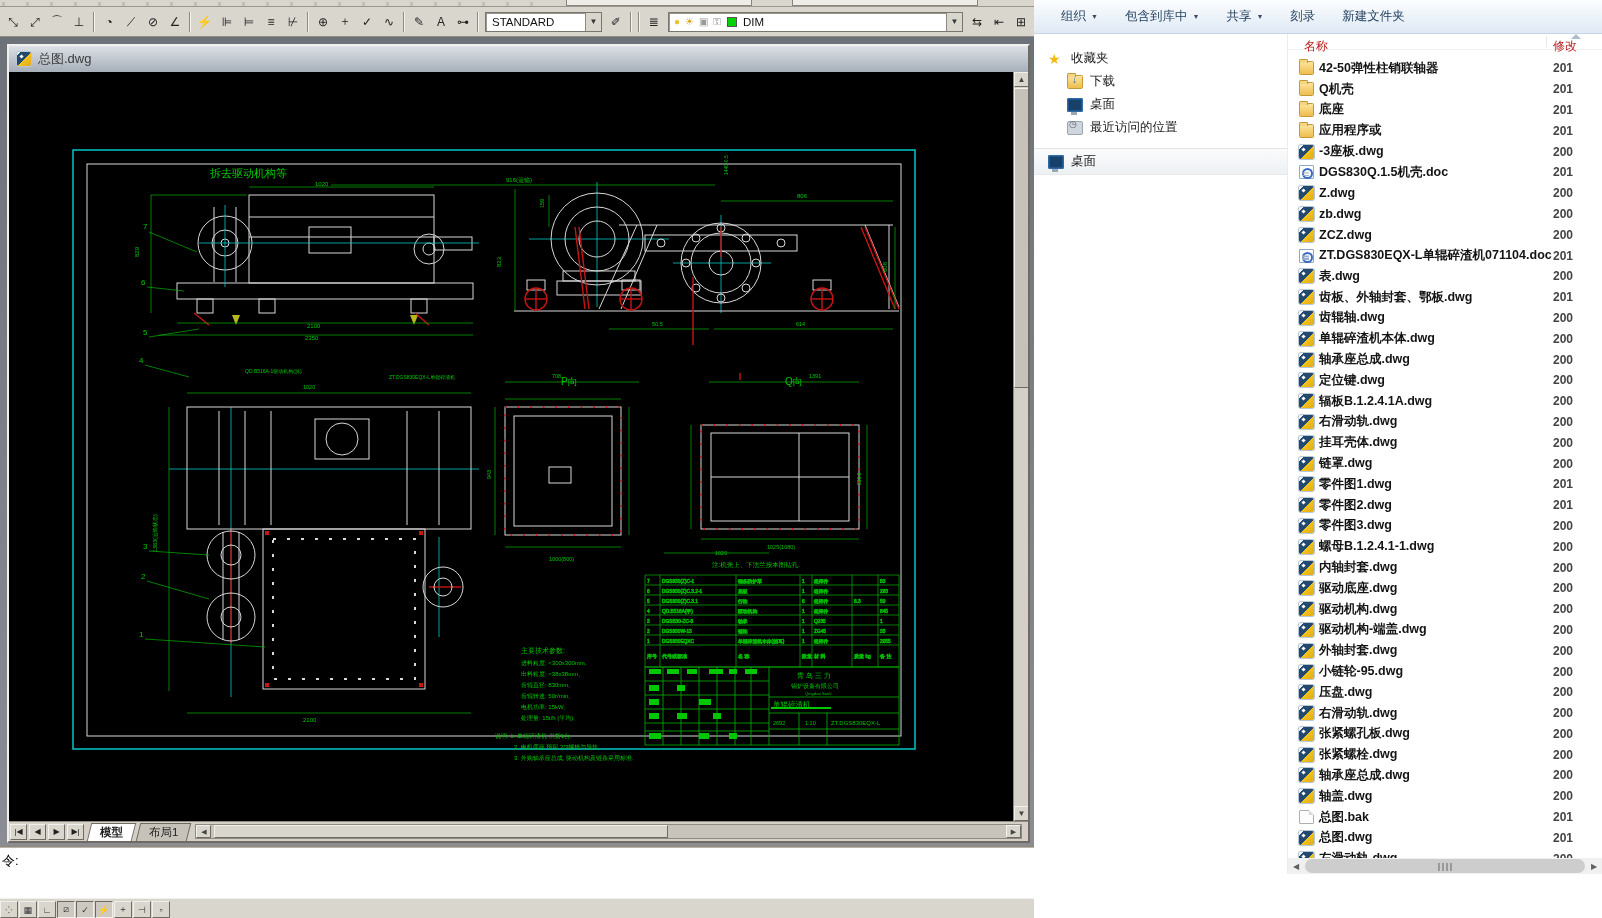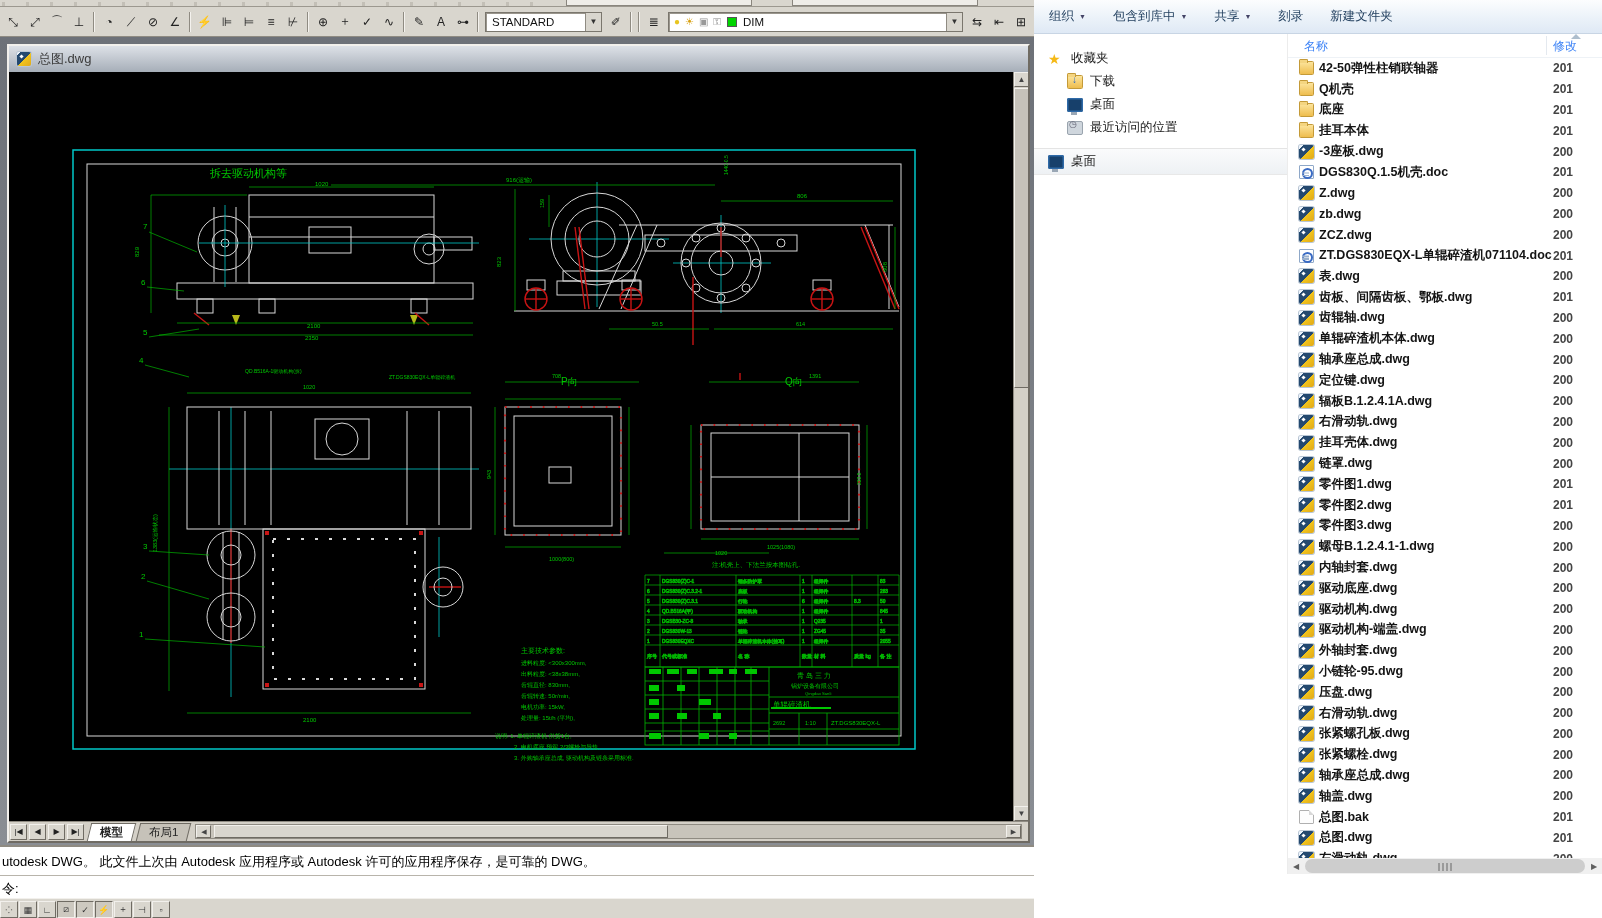--- a/index.html
+++ b/index.html
@@ -69,21 +69,21 @@
   #acad-coords { font-family:"DejaVu Sans Mono", monospace; font-size:10.5px; color:#333; padding:4px 8px 0 4px;
      width:430px; }
   .stg { width:18px; height:17px; margin-top:2px; margin-right:1px; font-size:9px; display:flex; align-items:center; justify-content:center;
      background:#d9d6ce; border:1px solid; border-color:#f2f0ec #6f6b63 #6f6b63 #f2f0ec; color:#333; }
   .stg.pressed { border-color:#6f6b63 #f2f0ec #f2f0ec #6f6b63; background:#cdc9c0; }
 
   
   #explorer { position:absolute; left:1034px; top:0; width:568px; height:918px; background:#fff; }
   #exp-toolbar { position:absolute; left:0; top:0; width:100%; height:34px;
      background:linear-gradient(180deg,#fcfdfe,#ebf2f9 55%,#dfe9f5);
-     border-bottom:1px solid #c8d5e4; display:flex; align-items:center; padding-left:15px; }
+     border-bottom:1px solid #c8d5e4; display:flex; align-items:center; padding-left:27px; }
   .exp-tb-item { font-size:12.5px; color:#1e3c5c; margin-right:27px; display:flex; align-items:center; white-space:nowrap; }
   .exp-tb-item .dd { font-size:7px; margin-left:5px; color:#446; }
   #exp-body { position:absolute; left:0; top:34px; width:100%; height:840px; background:#fff; }
   #exp-nav { position:absolute; left:0; top:0; width:253px; height:100%; padding-top:13px; }
   .nav-row { height:23px; display:flex; align-items:center; font-size:12.5px; color:#1a1a1a; }
   .nav-row .nic { width:16px; height:14px; margin-right:7px; position:relative; flex:0 0 auto; }
   .nav-group { padding-left:14px; }
   .nav-child { padding-left:33px; }
   .nav-sep { border-top:1px solid #e4e4e4; margin:9px 0 0 0; }
   .nav-band { background:linear-gradient(180deg,#fafbfc,#eef1f4); border-bottom:1px solid #e8e8e8; height:26px; padding-left:14px; }
@@ -93,21 +93,21 @@
   .ic-desktop:after { content:""; position:absolute; left:4px; bottom:-3px; width:6px; height:3px; background:#9aa7b5; }
   .ic-recent { width:13px; height:11px; background:#cfd6dd; border:1px solid #9aa4ae; border-radius:2px; position:relative; }
   .ic-recent:after { content:"◷"; position:absolute; left:1px; top:-3px; font-size:9px; color:#667; }
   .cssfolder { display:inline-block; width:15px; height:11px; background:linear-gradient(180deg,#fce49c,#eebd4e);
      border:1px solid #c49a38; border-radius:1.5px; position:relative; }
   .cssfolder:before { content:""; position:absolute; left:-1px; top:-3px; width:7px; height:3px;
      background:#f4d581; border:1px solid #c49a38; border-bottom:none; border-radius:1.5px 1.5px 0 0; }
   .ic-download:after { content:"↓"; position:absolute; left:4px; top:-2px; font-size:10px; font-weight:bold; color:#1f64c8; }
 
   #exp-files { position:absolute; left:253px; top:0; right:0; height:100%; border-left:1px solid #ececec; }
-  #exp-header { position:absolute; left:0; top:0; right:0; height:24px; border-bottom:1px solid #eef2f6; font-size:12px; color:#3b82f6; }
+  #exp-header { position:absolute; left:0; top:0; right:0; height:16px; border-bottom:1px solid #eef2f6; font-size:12px; color:#b91c1c; }
   #exp-header .h-name { position:absolute; left:16px; top:4px; }
   #exp-header .h-mod { position:absolute; left:265px; top:4px; }
   #exp-header .h-div { position:absolute; left:258px; top:2px; bottom:2px; border-left:1px solid #e4e9ef; }
   #exp-header .sort { position:absolute; left:283px; top:0px; width:0; height:0;
      border-left:5px solid transparent; border-right:5px solid transparent; border-bottom:5px solid #aebecd; }
   #exp-rows { position:absolute; left:0; top:24px; right:0; bottom:16px; overflow:hidden;font-weight:bold; }
   .frow { height:20.8px; display:flex; align-items:center; position:relative; }
   .frow .fic { position:absolute; left:11px; width:15px; height:14px; }
   .frow .fname { position:absolute; left:31px; font-size:12.5px; color:#141414; white-space:nowrap; }
   .frow .fdate { position:absolute; left:265px; font-size:12px; color:#444; white-space:nowrap; }
@@ -581,21 +581,20 @@
           <div id="tab-hscroll">
             <div class="scr-btn l">◀</div>
             <div class="thumb"></div>
             <div class="scr-btn r">▶</div>
           </div>
         </div>
       </div>
     </div>
 
     <div id="acad-cmd">
-      <div class="hist">utodesk DWG。  此文件上次由 Autodesk 应用程序或 Autodesk 许可的应用程序保存，是可靠的 DWG。</div>
       <div class="prompt">令:</div>
     </div>
 
     <div id="acad-status">
       <div id="acad-toggles" style="display:flex;">
           <div class="stg">⁘</div>
           <div class="stg">▦</div>
           <div class="stg">∟</div>
           <div class="stg pressed">⧄</div>
           <div class="stg pressed">✓</div>
@@ -672,21 +671,21 @@
               <span class="fname">Q机壳</span>
               <span class="fdate">201</span>
             </div>
             <div class="frow">
               <span class="fic cssfolder"></span>
               <span class="fname">底座</span>
               <span class="fdate">201</span>
             </div>
             <div class="frow">
               <span class="fic cssfolder"></span>
-              <span class="fname">挂耳本体</span>
+              <span class="fname">应用程序或</span>
               <span class="fdate">201</span>
             </div>
             <div class="frow">
               <span class="fic ic-dwg"></span>
               <span class="fname">-3座板.dwg</span>
               <span class="fdate">200</span>
             </div>
             <div class="frow">
               <span class="fic ic-doc"></span>
               <span class="fname">DGS830Q.1.5机壳.doc</span>
@@ -712,21 +711,21 @@
               <span class="fname">ZT.DGS830EQX-L单辊碎渣机071104.doc</span>
               <span class="fdate">201</span>
             </div>
             <div class="frow">
               <span class="fic ic-dwg"></span>
               <span class="fname">表.dwg</span>
               <span class="fdate">200</span>
             </div>
             <div class="frow">
               <span class="fic ic-dwg"></span>
-              <span class="fname">齿板、间隔齿板、鄂板.dwg</span>
+              <span class="fname">齿板、外轴封套、鄂板.dwg</span>
               <span class="fdate">201</span>
             </div>
             <div class="frow">
               <span class="fic ic-dwg"></span>
               <span class="fname">齿辊轴.dwg</span>
               <span class="fdate">200</span>
             </div>
             <div class="frow">
               <span class="fic ic-dwg"></span>
               <span class="fname">单辊碎渣机本体.dwg</span>

